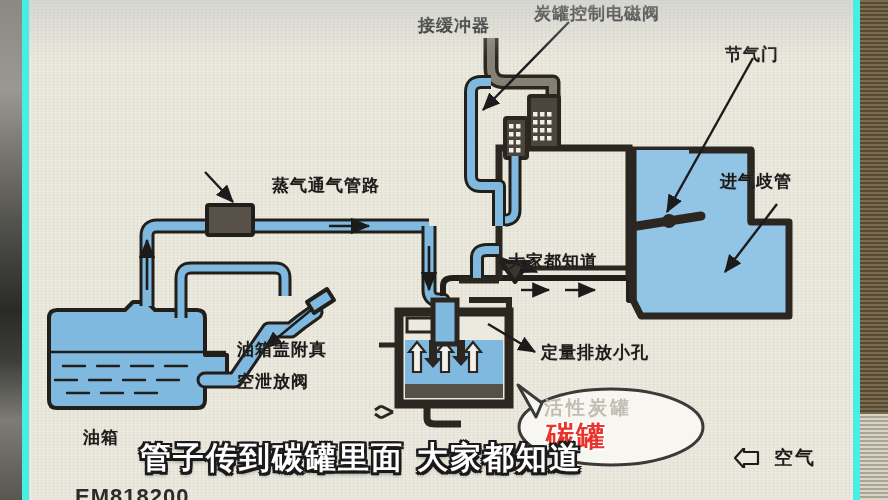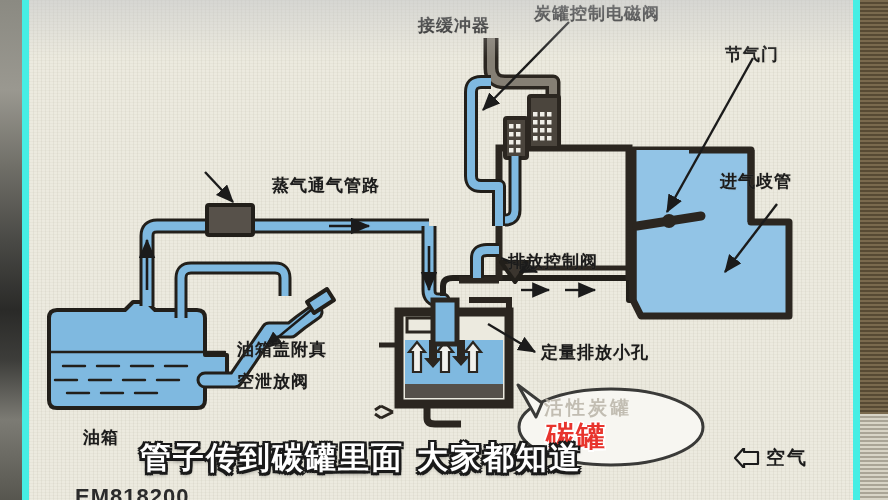--- a/index.html
+++ b/index.html
@@ -32,21 +32,21 @@
   svg#diagram{position:absolute;left:0;top:0;width:824px;height:500px;}
 
   
   .lbl{position:absolute;color:#1b1b1b;font-family:"Liberation Serif","DejaVu Serif",serif;
     font-size:17px;font-weight:700;letter-spacing:1px;white-space:nowrap;line-height:1.18;
     text-shadow:0 0 1px rgba(120,115,100,.55);}
 
   
   #legend{position:absolute;left:705px;top:444px;width:150px;}
   .leg-row{display:flex;align-items:center;height:28px;}
-  .leg-row .txt{margin-left:6px;color:#1b1b1b;font-family:"Liberation Serif","DejaVu Serif",serif;
+  .leg-row .txt{margin-left:14px;color:#1b1b1b;font-family:"Liberation Serif","DejaVu Serif",serif;
     font-size:19px;font-weight:700;letter-spacing:2px;}
 
   
   #callout{position:absolute;left:487px;top:381px;width:190px;height:86px;}
   #callout .ghost{position:absolute;left:28px;top:14px;width:140px;
     font-family:"Liberation Serif","DejaVu Serif",serif;font-size:19px;font-weight:700;
     color:#b9b4a8;letter-spacing:3px;opacity:.85;}
   #callout .red{position:absolute;left:30px;top:36px;width:134px;text-align:left;
     font-family:"Liberation Sans","DejaVu Sans",sans-serif;font-size:29px;font-weight:700;
     color:#e8342d;letter-spacing:1px;
@@ -247,21 +247,21 @@
 
     <div class="lbl" style="left:389px;top:16px;">接缓冲器</div>
 
     <div class="lbl" style="left:505px;top:4px;">炭罐控制电磁阀</div>
 
     <div class="lbl" style="left:696px;top:45px;">节气门</div>
 
     <div class="lbl" style="left:691px;top:172px;">进气歧管</div>
 
 
-    <div class="lbl" style="left:479px;top:252px;">排放控制阀</div>
+    <div class="lbl" style="left:479px;top:252px;">大家都知道</div>
 
     <div class="lbl" style="left:512px;top:343px;">定量排放小孔</div>
 
     <div class="lbl" style="left:54px;top:428px;">油箱</div>
 
     <div class="lbl" style="left:208px;top:340px;">油箱盖附真</div>
     <div class="lbl" style="left:208px;top:372px;">空泄放阀</div>
 
     <div id="callout">
       <svg viewBox="0 0 190 86" style="position:absolute;left:0;top:0;width:190px;height:86px;">

